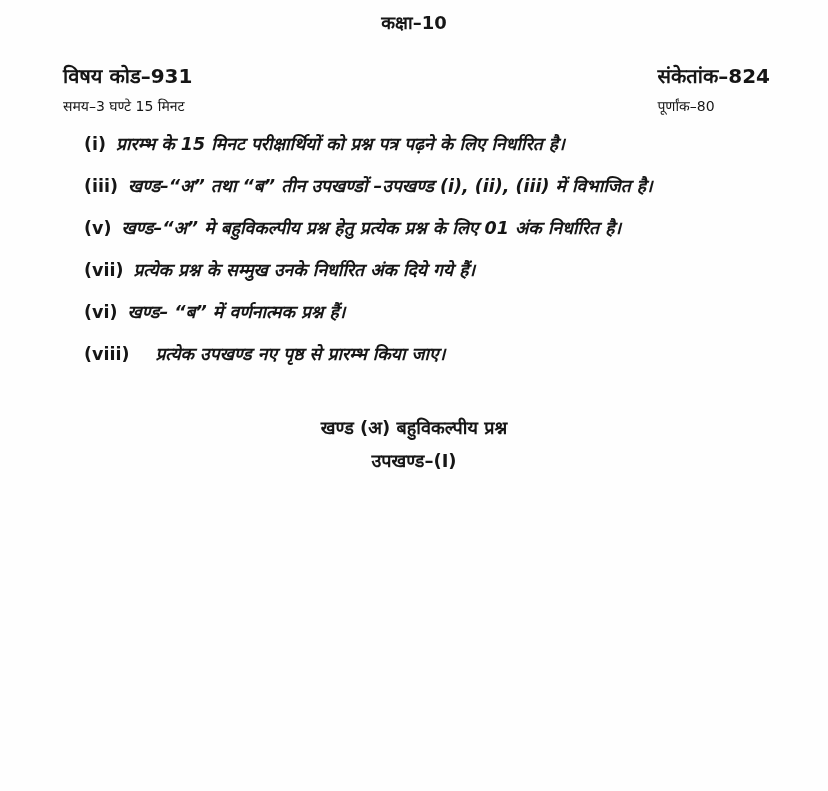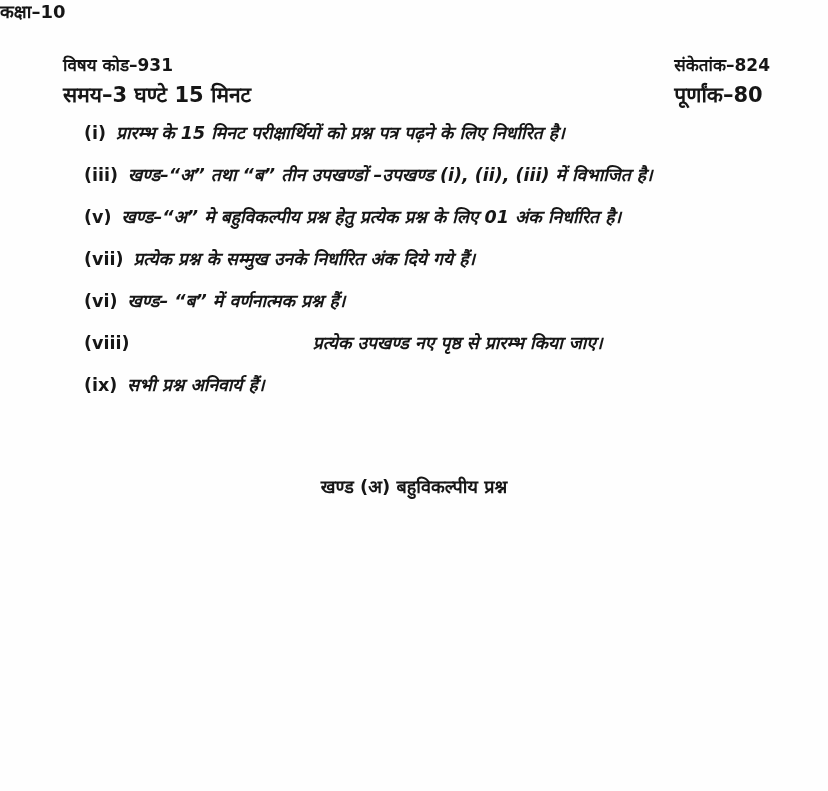--- a/index.html
+++ b/index.html
@@ -15,43 +15,44 @@
     overflow: hidden;
   }
   .page {
     position: relative;
     width: 828px;
     height: 791px;
     background: #fefefe;
     box-sizing: border-box;
   }
   .doc-title {
-    text-align: left;
+    text-align: center;
     font-weight: bold;
     font-size: 18px;
     line-height: 24px;
-    padding-top: 0;
+    padding-top: 11px;
   }
   .header-block {
     display: flex;
     justify-content: space-between;
     margin: 26px 58px 0 63px;
   }
   .header-col {
     display: flex;
     flex-direction: column;
   }
   .hdr-bold {
     font-weight: bold;
-    font-size: 17px;
+    font-size: 20px;
     line-height: 30px;
+    text-align: right;
   }
   .hdr-normal {
-    font-weight: bold;
-    font-size: 21px;
+    font-weight: normal;
+    font-size: 14px;
     line-height: 30px;
   }
   .directions-label {
     margin: 8px 0 0 56px;
     font-weight: bold;
     font-size: 18.5px;
     line-height: 34px;
   }
   .instructions {
     margin: 2px 52px 0 84px;
@@ -69,25 +70,25 @@
     white-space: nowrap;
   }
   .inst-body {
     flex: 1 1 auto;
     font-style: italic;
   }
   .inst-line1 {
     text-align: justify;
   }
   .inst-line2 {
-    margin-left: 0;
-    text-align: center;
+    margin-left: 16px;
+    text-align: left;
   }
   .footer-headings {
-    margin-top: 64px;
+    margin-top: 36px;
     text-align: center;
     font-weight: bold;
     font-size: 18px;
     line-height: 33px;
   }
 </style>
 </head>
 <body>
 
 <div class="page">
@@ -149,26 +150,20 @@
       </div>
     </div>
 
     <div class="inst-row">
       <span class="inst-marker">(viii)</span>
       <div class="inst-body">
         <div class="inst-line2">प्रत्येक उपखण्ड नए पृष्ठ से प्रारम्भ किया जाए।</div>
       </div>
     </div>
 
-    <div class="inst-row">
-      <span class="inst-marker">(ix)</span>
-      <div class="inst-body">
-        <div class="inst-line1">सभी प्रश्न अनिवार्य हैं।</div>
-
-      </div>
-    </div>
   </div>
 
   <div class="footer-headings">
     <div>खण्ड (अ) बहुविकल्पीय प्रश्न</div>
+    <div>उपखण्ड–(I)</div>
   </div>
 
 </div>
 
 </body></html>

